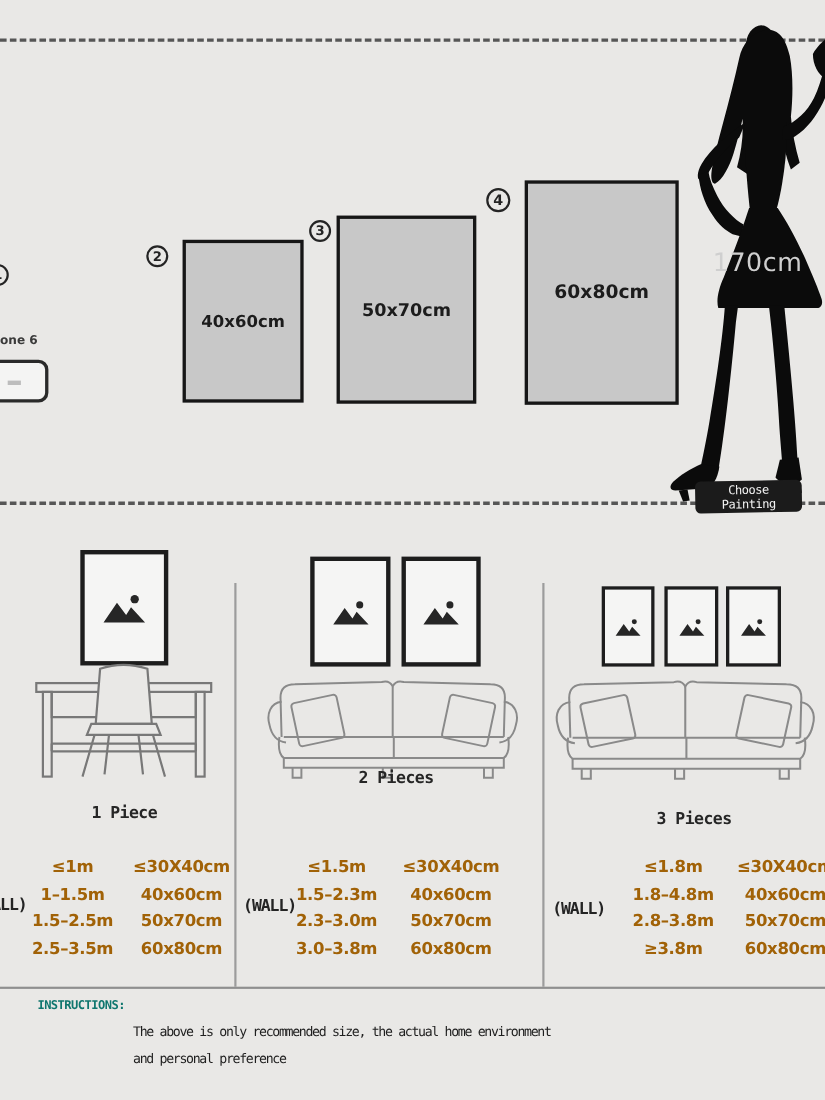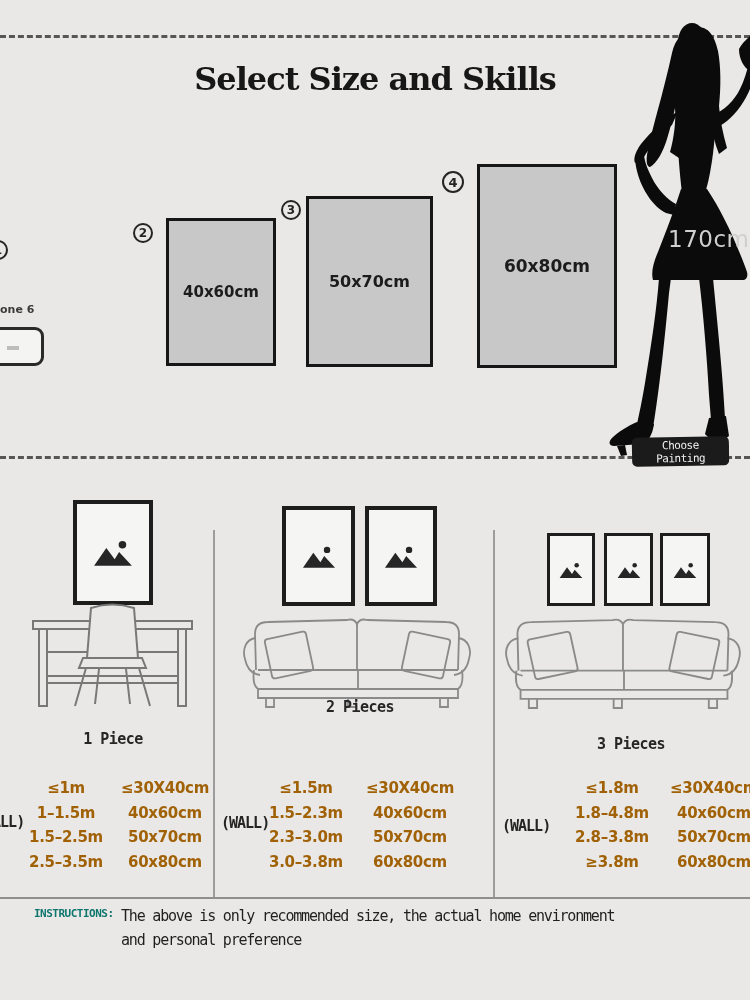--- a/index.html
+++ b/index.html
@@ -26,21 +26,21 @@
   }
   .phone{
     position:absolute;left:-30px;top:327px;width:74px;height:39px;
     border:3px solid #2a2a2a;border-radius:9px;background:#f4f4f3;box-sizing:border-box;
   }
   .phone-line{position:absolute;left:34px;top:16px;width:12px;height:4px;background:#bdbdbd;}
   .phone-label{
     position:absolute;left:0;top:303px;font-size:11px;font-weight:bold;color:#3a3a3a;
   }
   .height-label{
-    position:absolute;left:668px;top:226px;font-size:23px;color:#cfcfcf;letter-spacing:0.5px;
+    position:absolute;left:648px;top:226px;font-size:23px;color:#cfcfcf;letter-spacing:0.5px;
   }
   .choose-btn{
     position:absolute;left:632px;top:437px;width:97px;height:29px;
     background:#1b1b1b;border:none;border-radius:5px;color:#f2f2f2;
     font-family:"DejaVu Sans Mono",monospace;font-size:11px;letter-spacing:-0.5px;
     display:flex;align-items:center;justify-content:center;transform:rotate(-1deg);
     cursor:pointer;
   }
   .vdiv{position:absolute;top:530px;height:367px;width:2px;background:#9c9c9c;}
   .hdiv{position:absolute;left:0;right:0;top:897px;height:2px;background:#8f8f8f;}
@@ -65,22 +65,22 @@
     position:absolute;font-family:"DejaVu Sans Mono",monospace;font-weight:bold;
     font-size:15px;letter-spacing:-1px;color:#242424;white-space:nowrap;
   }
   .instr-label{
     position:absolute;left:34px;top:907px;
     font-family:"DejaVu Sans Mono",monospace;font-weight:bold;font-size:11px;
     letter-spacing:-0.5px;color:#0f766e;white-space:nowrap;
   }
   .instr-line{
     position:absolute;left:121px;
-    font-family:"DejaVu Sans Mono",monospace;font-size:15px;letter-spacing:-1.2px;
-    color:#1f1f1f;white-space:nowrap;
+    font-family:"DejaVu Sans Mono",monospace;font-size:12px;letter-spacing:-1.2px;
+    color:#1f1f1f;white-space:nowrap;margin-top:24px;
   }
   svg{display:block;}
 </style>
 </head>
 <body>
 
 <div class="canvas">
 
   <svg width="0" height="0" style="position:absolute" aria-hidden="true">
     <defs>
@@ -119,21 +119,20 @@
           <path d="M53 60 L112 60 L116 70 L49 70 Z" fill="#e9e8e6"></path>
           <path d="M56 70 L45 108 M109 70 L120 108 M69 71 L65 106 M96 71 L100 106"></path>
         </g>
       </symbol>
     </defs>
   </svg>
 
   <div class="dash" style="top:35px"></div>
   <div class="dash" style="top:456px"></div>
 
-  <h1 class="page-title">Select Size and Skills</h1>
 
   <span class="circle-num" style="left:-12px;top:240px">1</span>
   <span class="phone-label">one 6</span>
   <div class="phone">
     <span class="phone-line"></span>
   </div>
 
 
   <span class="circle-num" style="left:133px;top:223px">2</span>
   <div class="swatch" style="left:166px;top:218px;width:110px;height:148px">

